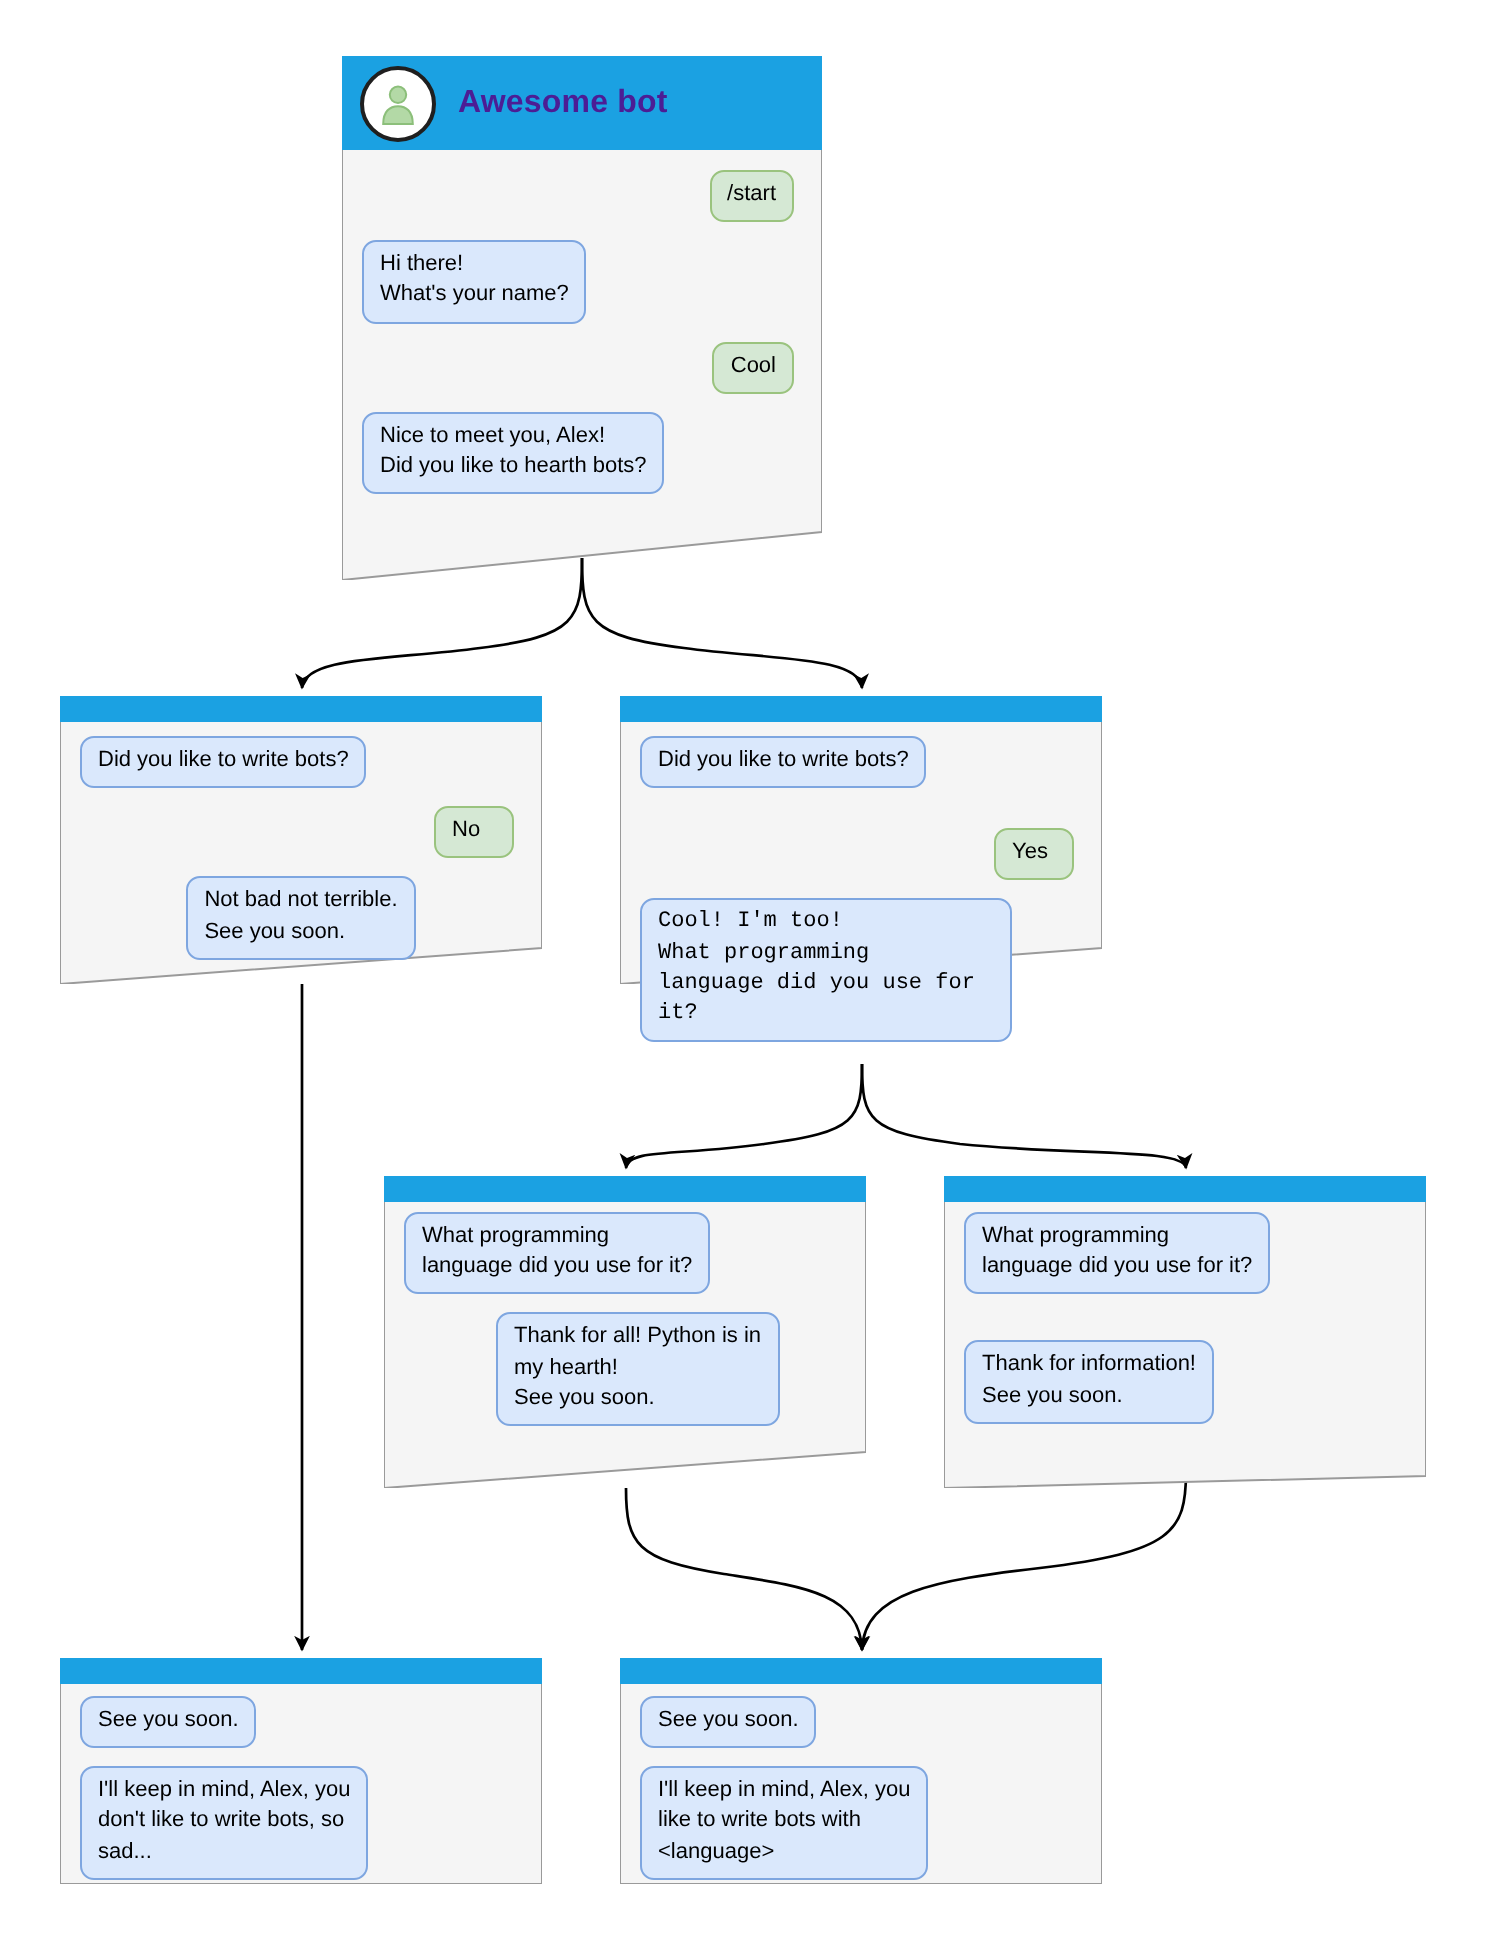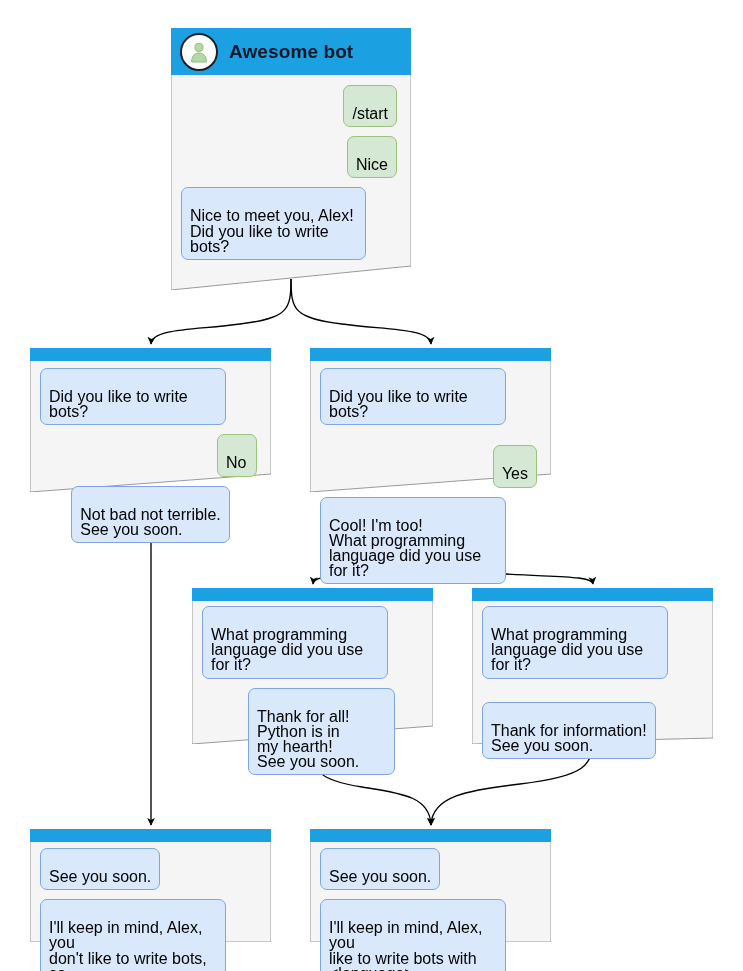--- a/index.html
+++ b/index.html
@@ -73,41 +73,41 @@
     border: 2px solid #1f1f1f;
     box-sizing: border-box;
     display: flex;
     align-items: center;
     justify-content: center;
     flex: 0 0 auto;
   }
   .avatar svg { display: block; }
 
   .bot-title {
-    color: #0f172a;
-    font-size: 19px;
+    color: #4c1d95;
+    font-size: 16px;
     font-weight: bold;
     margin-left: 11px;
     letter-spacing: .1px;
     white-space: nowrap;
   }
 
   
   .messages {
     position: relative;
     box-sizing: border-box;
     padding: 9px 10px 0 10px;
   }
 
   .bubble {
     display: inline-block;
     box-sizing: border-box;
     border-radius: 7px;
-    padding: 20px 8px 5px 8px;
-    font-size: 16px;
+    padding: 4px 8px 5px 8px;
+    font-size: 11px;
     line-height: 15.2px;
     color: #000000;
     white-space: pre-line;
     max-width: 84%;
   }
   .bubble.bot {
     background: #dae8fc;
     border: 1px solid #7ea6e0;
   }
   .bubble.user {
@@ -161,26 +161,30 @@
             <circle cx="12" cy="7.4" r="4.1" fill="#b3d9a6" stroke="#8cbf7a" stroke-width="1"></circle>
             <path d="M 4.6 22 C 4.6 15.6 8 13.1 12 13.1 C 16 13.1 19.4 15.6 19.4 22 Z" fill="#b3d9a6" stroke="#8cbf7a" stroke-width="1"></path>
           </svg>
         </div>
         <span class="bot-title">Awesome bot</span>
       </div>
       <div class="messages" style="padding-top:10px;">
         <div class="row right">
           <span class="bubble user">/start</span>
         </div>
+        <div class="row left">
+          <span class="bubble bot">Hi there!
+What's your name?</span>
+        </div>
         <div class="row right" style="margin-top:2px;">
-          <span class="bubble user">Nice</span>
+          <span class="bubble user">Cool</span>
         </div>
         <div class="row left">
           <span class="bubble bot">Nice to meet you, Alex!
-Did you like to write bots?</span>
+Did you like to hearth bots?</span>
         </div>
       </div>
     </div>
   </div>
 
   <div class="card" style="left:30px; top:348px; width:241px; height:144px;">
     <svg class="card-shape" viewBox="0 0 241 144" preserveAspectRatio="none">
       <polygon points="0,0 241,0 241,126 0,144" fill="#f5f5f5" stroke="#9a9a9a" stroke-width="1"></polygon>
     </svg>
     <div class="card-inner">
@@ -206,21 +210,21 @@
     </svg>
     <div class="card-inner">
       <div class="card-header thin"></div>
       <div class="messages" style="padding-top:7px;">
         <div class="row left">
           <span class="bubble bot">Did you like to write bots?</span>
         </div>
         <div class="row right" style="margin-top:20px;">
           <span class="bubble user">Yes</span>
         </div>
-        <div class="row left" style="margin-top:3px;">
+        <div class="row left" style="margin-top:3px;font-family:Liberation Mono, monospace;">
           <span class="bubble bot">Cool! I'm too!
 What programming
 language did you use for it?</span>
         </div>
       </div>
     </div>
   </div>
 
   <div class="card" style="left:192px; top:588px; width:241px; height:156px;">
     <svg class="card-shape" viewBox="0 0 241 156" preserveAspectRatio="none">

